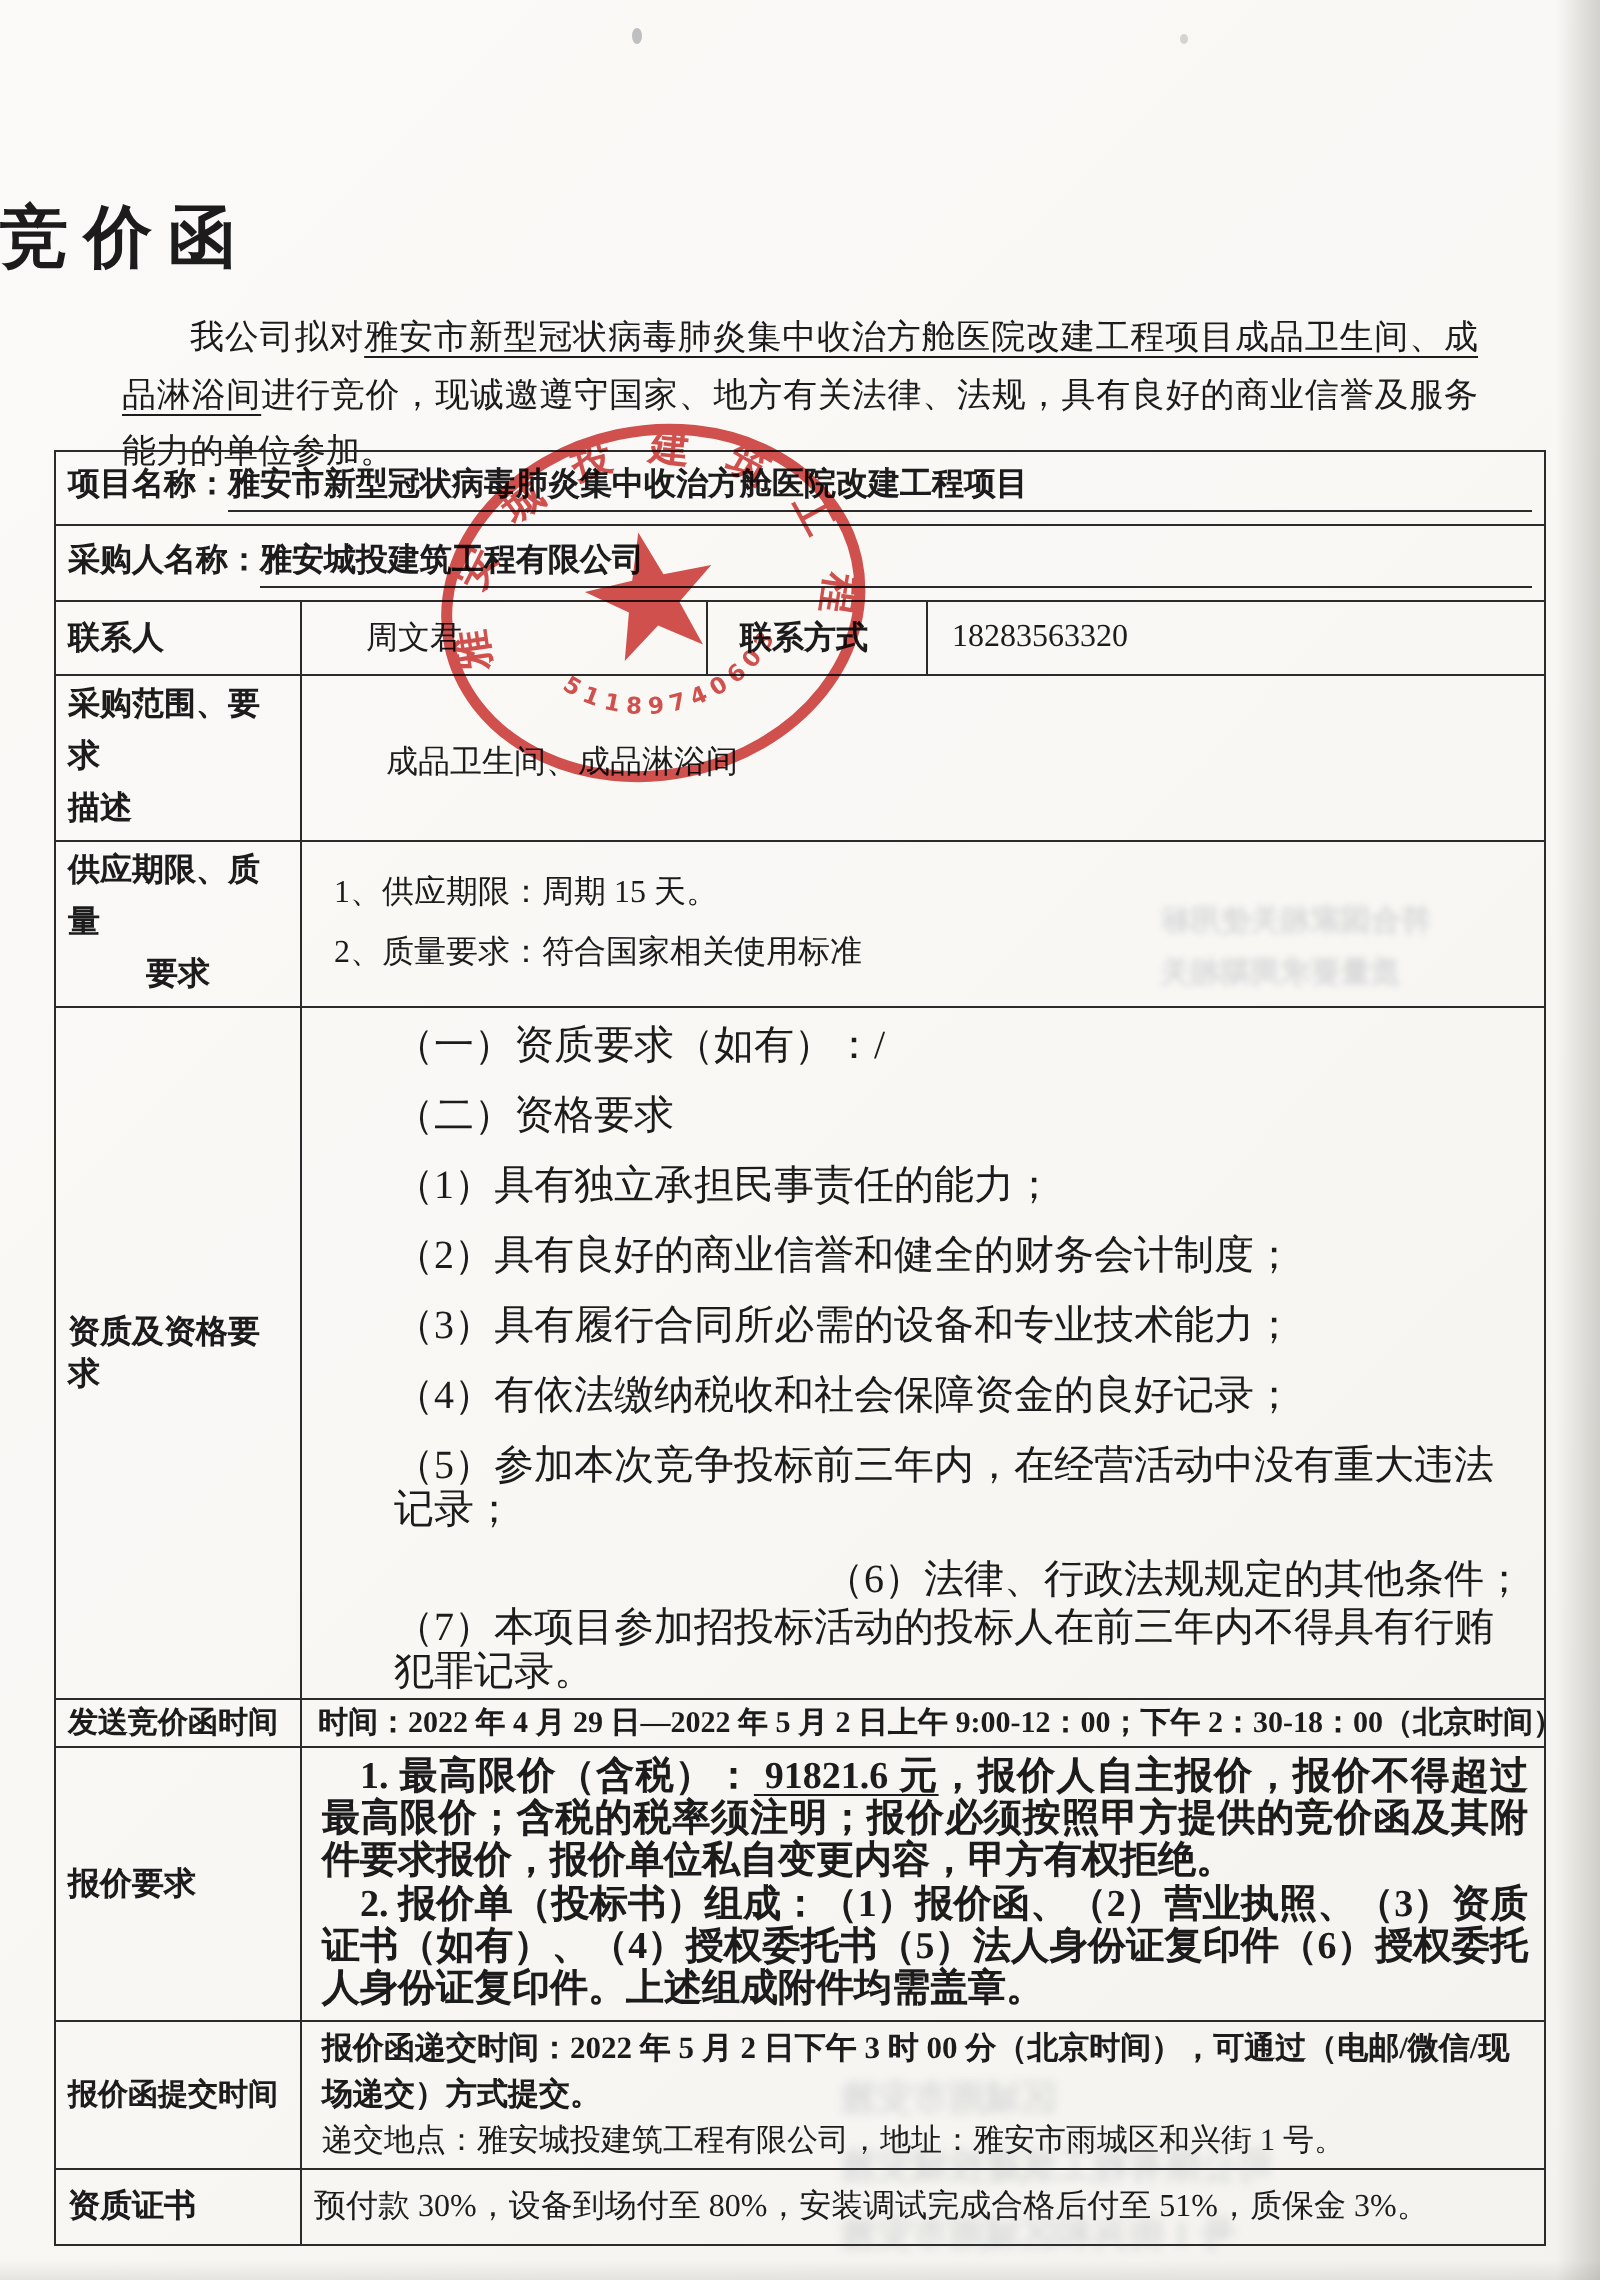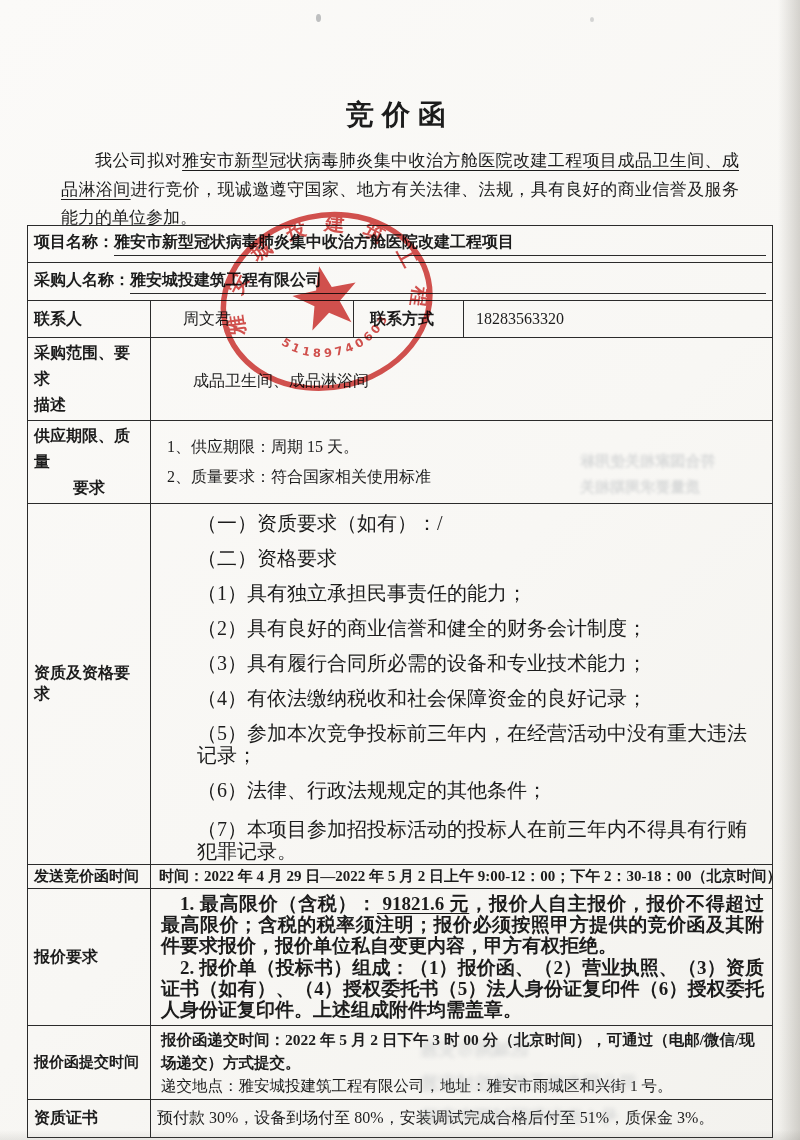--- a/index.html
+++ b/index.html
@@ -19,22 +19,21 @@
   .edge-right{position:absolute;top:0;right:0;width:22px;height:100%;
     background:linear-gradient(to right,rgba(125,120,110,0),rgba(125,120,110,.30));}
   .edge-bottom{position:absolute;bottom:0;left:0;width:100%;height:10px;
     background:linear-gradient(to bottom,rgba(100,98,92,0),rgba(100,98,92,.12));}
   .speck{position:absolute;background:#8d8f93;border-radius:50%;}
   .speck1{left:316px;top:14px;width:5px;height:8px;opacity:.55;}
   .speck2{left:590px;top:17px;width:4px;height:5px;opacity:.35;}
 
   .title{
     margin:96px 0 0 0;
-    text-align:center;
-    font-size:28px;
+    font-size:34px;
     font-weight:bold;
     letter-spacing:8px;
     font-family:"Liberation Serif","DejaVu Serif",serif;
   }
   .intro{
     width:678px;
     margin:13px auto 0 auto;
     font-size:17px;
     line-height:28.5px;
     text-align:justify;
@@ -68,21 +67,21 @@
   .lbl-2line{line-height:26px;}
   .lbl-2line .l2c{display:block;text-align:center;}
   .lbl-2line .l2l{display:block;text-align:left;}
   td.topalign{vertical-align:top;padding-top:8px;}
 
   .scope-val{padding-left:36px;padding-top:4px;font-size:16px;}
   .supply-line{padding-left:10px;line-height:30px;font-size:16px;}
 
   .qual-wrap{padding:6px 4px 0 40px;}
   .qual-item{font-size:20px;line-height:22px;margin-bottom:13px;}
-  .qual-item:nth-last-child(2){margin-bottom:17px;}
+  .qual-item:nth-last-child(2){margin-bottom:2px;text-align:right;}
   .qual-item:last-child{margin-bottom:0;}
 
   .r7 td.cont{font-weight:bold;font-size:15px;padding-left:8px;white-space:nowrap;}
   .quote-wrap{font-weight:bold;font-size:19px;line-height:21px;padding:2px 2px 2px 4px;text-align:justify;}
   .quote-wrap p{margin:0 0 1px 0;text-indent:1em;}
   .price-ul{text-decoration:underline;text-underline-offset:3px;}
   .submit-wrap{font-size:15.5px;line-height:23px;padding-left:4px;}
   .submit-bold{font-weight:bold;}
   .payment-val{vertical-align:top;padding-top:4px;font-size:15.5px;}
 

